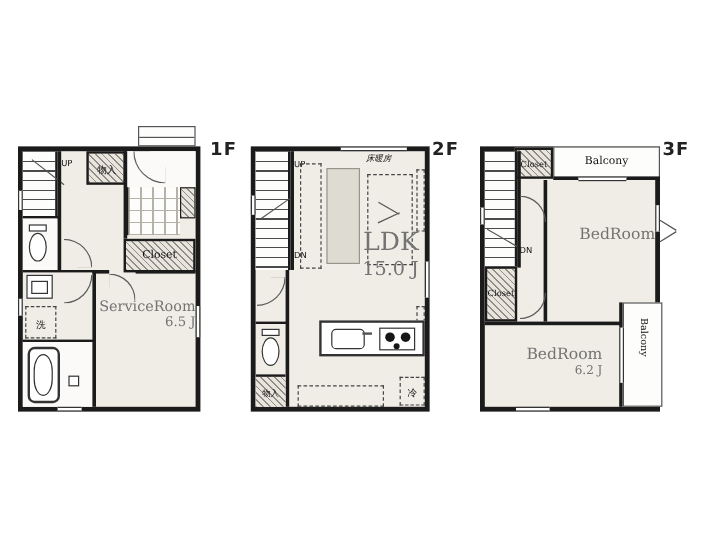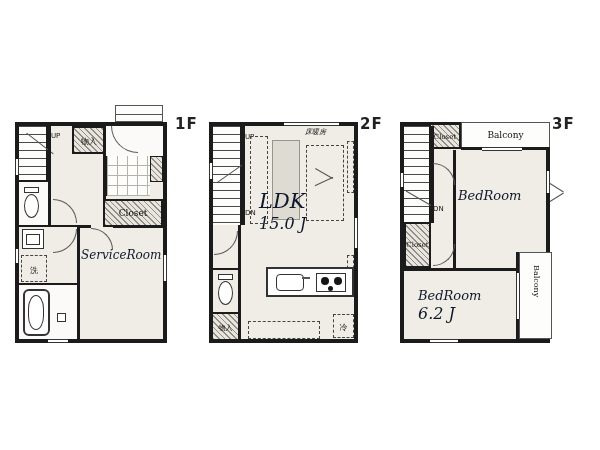--- a/index.html
+++ b/index.html
@@ -27,22 +27,22 @@
   .outline{ position:absolute; border:1px solid #555; background:#fdfdfb; }
   .winv  { position:absolute; width:4px; background:#fff; border-left:1px solid #333; border-right:1px solid #333; }
   .winh  { position:absolute; height:4px; background:#fff; border-top:1px solid #333; border-bottom:1px solid #333; }
   .arc   { position:absolute; border:1px solid #5a5a5a; background:transparent; }
   .arc-bl{ border-top:none; border-right:none; border-bottom-left-radius:100%; }
   .arc-br{ border-top:none; border-left:none; border-bottom-right-radius:100%; }
   .arc-tr{ border-bottom:none; border-left:none; border-top-right-radius:100%; }
   .oval  { position:absolute; background:#fff; border:1px solid #333; border-radius:50%; }
   .rect  { position:absolute; background:#fff; border:1px solid #333; }
   .line  { position:absolute; background:#555; }
-  .room-label { position:absolute; font-family:"DejaVu Serif", serif; font-style:italic;
-                color:#0f172a; text-align:left; line-height:1.2; }
+  .room-label { position:absolute; font-family:"DejaVu Serif", serif; 
+                color:#737373; text-align:right; line-height:1.2; }
   .tiny  { position:absolute; font-family:"DejaVu Sans", sans-serif; color:#111; }
   .floor-tag { position:absolute; font-family:"DejaVu Sans", sans-serif; font-weight:700;
                font-size:15px; letter-spacing:1px; color:#222; }
   .vtext { writing-mode:vertical-rl; }
   .burner{ position:absolute; background:#161616; border-radius:50%; }
 </style>
 </head>
 <body>
 
 <div class="plan" style="left:15px; top:103px; width:200px; height:245px;">
@@ -93,20 +93,21 @@
   </div>
   <div class="rect" style="left:42px; top:210px; width:9px; height:9px;"></div>
 
   <div class="wall" style="left:62px; top:122px; width:3px; height:114px;"></div>
   <div class="wall" style="left:62px; top:122px; width:14px; height:3px;"></div>
   <div class="wall" style="left:98px; top:122px; width:50px; height:3px;"></div>
   <div class="arc arc-tr" style="left:76px; top:125px; width:22px; height:22px;"></div>
 
   <div class="room-label" style="left:66px; top:145px; width:82px; font-size:12px;">
     <div>ServiceRoom</div>
+    <div style="font-size:11px;">6.5 J</div>
   </div>
 
   <div class="winv" style="left:0; top:56px; height:16px;"></div>
   <div class="winv" style="left:0; top:146px; height:14px;"></div>
   <div class="winv" style="left:148px; top:152px; height:26px;"></div>
   <div class="winh" style="left:33px; top:236px; width:20px;"></div>
 
   <div class="floor-tag" style="left:160px; top:12px;">1F</div>
 </div>
 
@@ -191,21 +192,21 @@
   </div>
 
   <div class="hatch" style="left:4px; top:119px; width:27px; height:46px;">
     <div class="tiny" style="left:0; top:17px; width:100%; font-size:7px; text-align:center; font-family:'DejaVu Serif',serif;">Closet</div>
   </div>
 
   <div class="wall" style="left:4px; top:165px; width:114px; height:3px;"></div>
   <div class="arc arc-br" style="left:33px; top:141px; width:22px; height:22px;"></div>
   <div class="room-label" style="left:18px; top:185px; width:84px;">
     <div style="font-size:13px;">BedRoom</div>
-    <div style="font-size:16px;">6.2 J</div>
+    <div style="font-size:10px;">6.2 J</div>
   </div>
 
   <div class="wall" style="left:116px; top:149px; width:3px; height:87px;"></div>
   <div class="outline" style="left:119px; top:149px; width:33px; height:87px;">
     <div class="tiny vtext" style="left:12px; top:12px; font-size:8px; font-family:'DejaVu Serif',serif;">Balcony</div>
   </div>
   <div class="winv" style="left:116px; top:170px; height:46px;"></div>
 
   <div class="winv" style="left:146px; top:68px; height:22px;"></div>
   <div class="line" style="left:150px; top:80px; width:16px; height:1px; transform:rotate(32deg); transform-origin:left center;"></div>

